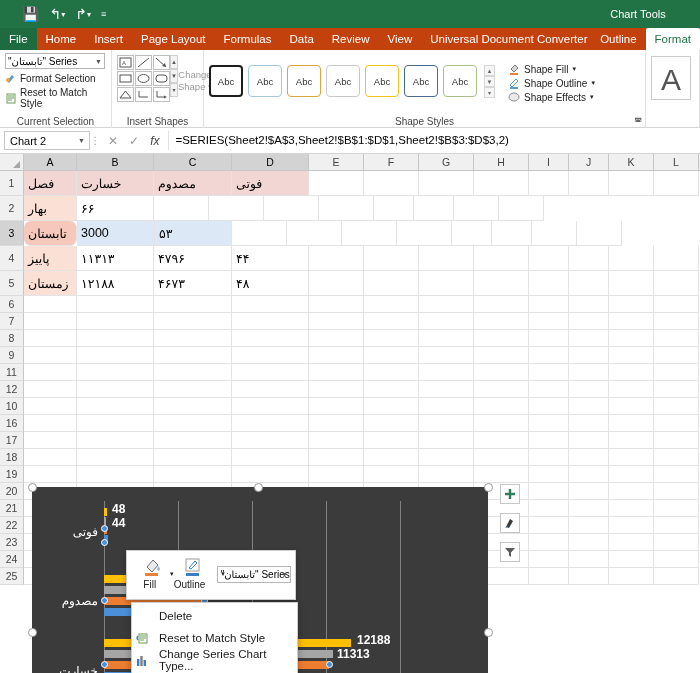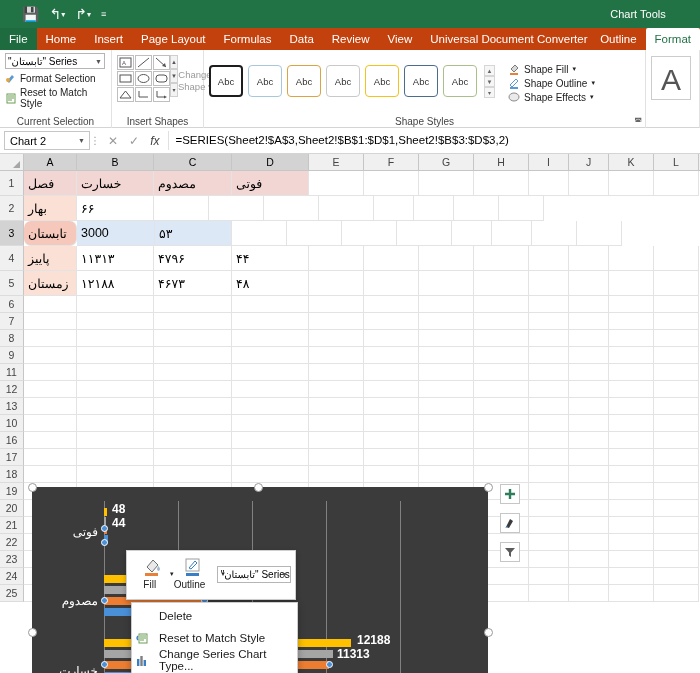--- a/index.html
+++ b/index.html
@@ -570,35 +570,20 @@
         <div class="cell" style="width:55px"></div>
         <div class="cell" style="width:55px"></div>
         <div class="cell" style="width:55px"></div>
         <div class="cell" style="width:55px"></div>
         <div class="cell" style="width:40px"></div>
         <div class="cell" style="width:40px"></div>
         <div class="cell" style="width:45px"></div>
         <div class="cell" style="width:45px"></div>
       </div>
     <div class="row small">
-        <div class="rh">13</div>
-        <div class="cell" style="width:53px"></div>
-        <div class="cell" style="width:77px"></div>
-        <div class="cell" style="width:78px"></div>
-        <div class="cell" style="width:77px"></div>
-        <div class="cell" style="width:55px"></div>
-        <div class="cell" style="width:55px"></div>
-        <div class="cell" style="width:55px"></div>
-        <div class="cell" style="width:55px"></div>
-        <div class="cell" style="width:40px"></div>
-        <div class="cell" style="width:40px"></div>
-        <div class="cell" style="width:45px"></div>
-        <div class="cell" style="width:45px"></div>
-      </div>
-    <div class="row small">
         <div class="rh">10</div>
         <div class="cell" style="width:53px"></div>
         <div class="cell" style="width:77px"></div>
         <div class="cell" style="width:78px"></div>
         <div class="cell" style="width:77px"></div>
         <div class="cell" style="width:55px"></div>
         <div class="cell" style="width:55px"></div>
         <div class="cell" style="width:55px"></div>
         <div class="cell" style="width:55px"></div>
         <div class="cell" style="width:40px"></div>

